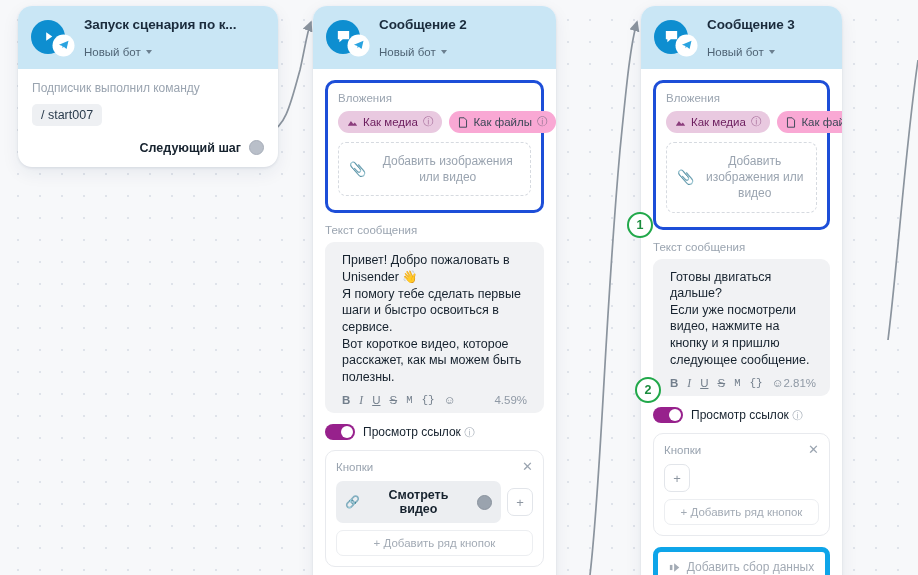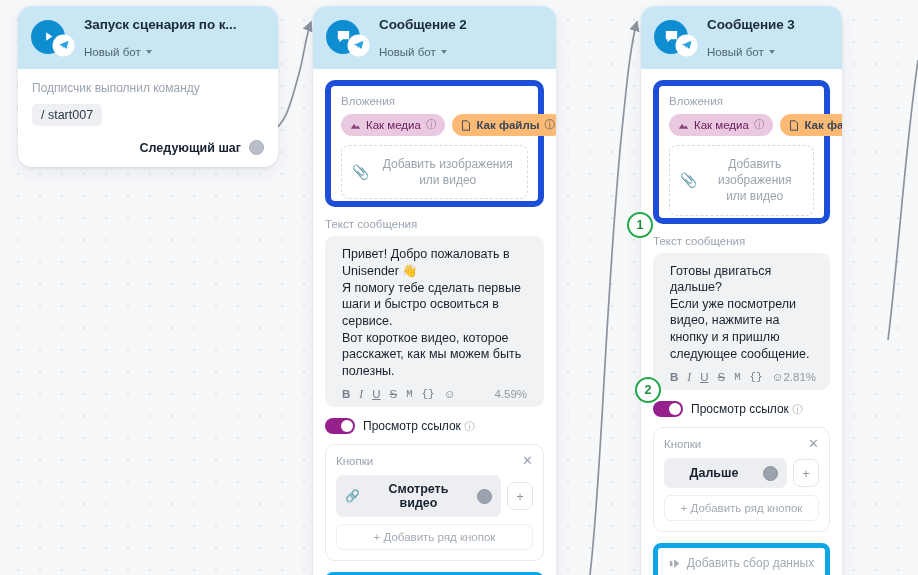--- a/index.html
+++ b/index.html
@@ -74,33 +74,33 @@
     width: 15px; height: 15px; border-radius: 50%;
     background: #ffffff; border: 1.5px solid #c3cad3;
   }
 
   
   #card-msg2 { left: 313px; top: 6px; width: 243px; }
   #card-msg3 { left: 641px; top: 6px; width: 201px; }
   #card-msg2 .card-body, #card-msg3 .card-body { padding: 11px 12px 10px; }
 
   .panel {
-    border: 6px solid #1d4ed8; border-radius: 10px;
-    padding: 9px 10px 2px;
+    border: 3px solid #1d4ed8; border-radius: 10px;
+    padding: 9px 10px 14px;
   }
   .panel-label { font-size: 11.5px; color: #9aa4b0; margin-bottom: 7px; }
 
   .pill-row { display: flex; gap: 7px; margin-bottom: 9px; }
   .pill {
     display: flex; align-items: center; gap: 5px;
     border-radius: 13px; padding: 4px 9px;
     font-size: 11.5px; white-space: nowrap;
   }
   .pill.active { background: #e9c9e0; color: #6e2060; }
-  .pill.idle { background: #fdba74; color: #3a4756; font-weight: bold; }
+  .pill.idle { background: #f9a8d4; color: #3a4756; }
   .pill .info { opacity: .55; font-size: 10.5px; }
 
   .dropzone {
     border: 1px dashed #d6dae0; border-radius: 8px;
     display: flex; align-items: center; gap: 9px;
     padding: 10px 10px; min-height: 50px;
   }
   .dropzone .clip { color: #b8bfc8; font-size: 14px; flex: 0 0 auto; }
   .dropzone .dz-text {
     flex: 1; text-align: center; font-size: 12px; color: #9aa4b0; line-height: 1.35;
@@ -396,24 +396,20 @@
           <span class="info">ⓘ</span>
         </span>
       </div>
 
       <div class="buttons-panel">
         <div class="bp-head">
           <span class="ttl">Кнопки</span>
           <span class="x">✕</span>
         </div>
         <div class="btn-row">
-          <div class="cta">
-            <span class="cta-label">Дальше</span>
-            <span class="cta-dot"></span>
-          </div>
           <div class="plus-btn">+</div>
         </div>
         <div class="add-row">+ Добавить ряд кнопок</div>
       </div>
 
       <div class="collect-btn">
         <svg width="12" height="11" viewBox="0 0 14 12">
             <rect x="1" y="3" width="3" height="6" fill="#a3abb5"></rect>
             <path d="M6 1 L12 6 L6 11 Z" fill="#a3abb5"></path>
           </svg>

